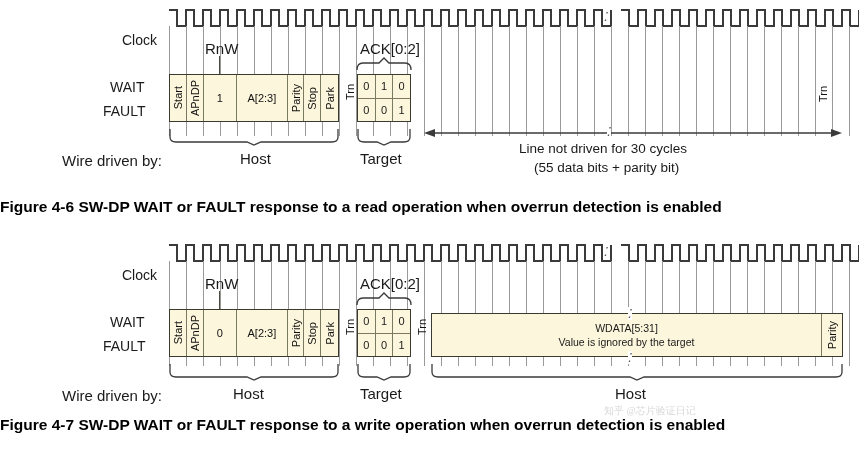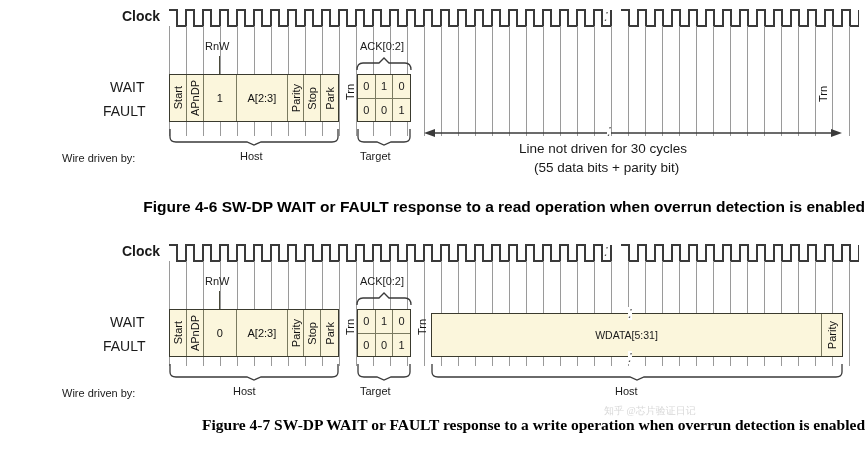--- a/index.html
+++ b/index.html
@@ -1,23 +1,23 @@
 <!DOCTYPE html>
 <html><head>
 <meta charset="utf-8">
 <style>
   html,body{margin:0;padding:0;background:#ffffff;}
   body{width:865px;height:455px;position:relative;overflow:hidden;
        font-family:"Liberation Sans","DejaVu Sans",sans-serif;color:#1a1a1a;}
   .fig{position:absolute;left:0;top:0;width:865px;}
 
   
-  .lbl{position:absolute;white-space:nowrap;font-size:11px;color:#1a1a1a;}
-  .lbl.bold{font-weight:bold;font-size:14px;}
-  .caption{position:absolute;left:0;width:865px;text-align:right;
+  .lbl{position:absolute;white-space:nowrap;font-size:15px;color:#1a1a1a;}
+  .lbl.bold{font-weight:normal;font-size:14px;margin-top:24px;}
+  .caption{position:absolute;left:0;width:865px;text-align:left;
            font-weight:bold;font-size:15.5px;color:#000;white-space:nowrap;}
 
   
   .clockwrap{position:absolute;}
   .clockwrap svg{display:block;}
 
   
   .guides{position:absolute;}
   .guides svg{display:block;}
 
@@ -330,20 +330,21 @@
       <div class="ackCell">0</div>
       <div class="ackCell">1</div>
     </div>
   </div>
 
   <div class="trn" style="left:416px;top:319px;">Trn</div>
 
   <div class="wdata" style="left:431px;top:313px;width:412px;height:44px;">
     <div class="wdataMain">
       <span>WDATA[5:31]</span>
+      <span>Value is ignored by the target</span>
     </div>
     <div class="cell" style="width:20px;border-right:none;">
       <span class="vert">Parity</span>
     </div>
   </div>
   <div class="brk" style="left:628px;top:307px;">⁚</div>
   <div class="brk" style="left:628px;top:351px;">⁚</div>
 
   <div class="lbl" style="left:62px;top:387px;">Wire driven by:</div>
 
@@ -363,14 +364,14 @@
 
   <div class="brace" style="left:431px;top:363px;">
     <svg width="412" height="18" viewBox="0 0 412 18">
       <path d="M1,1 V9 Q1,14 7,14 H199 L206,17 L213,14 H405 Q411,14 411,9 V1" fill="none" stroke="#3a3a3a" stroke-width="1.3"></path>
     </svg>
   </div>
   <div class="lbl" style="left:615px;top:385px;">Host</div>
 
   <div class="watermark" style="left:604px;top:404px;">知乎 @芯片验证日记</div>
 
-  <div class="caption" style="top:416px;font-family:Liberation Serif, serif;">Figure 4-7 SW-DP WAIT or FAULT response to a write operation when overrun detection is enabled</div>
+  <div class="caption" style="top:416px;">Figure 4-7 SW-DP WAIT or FAULT response to a write operation when overrun detection is enabled</div>
 </div>
 
 </body></html>

